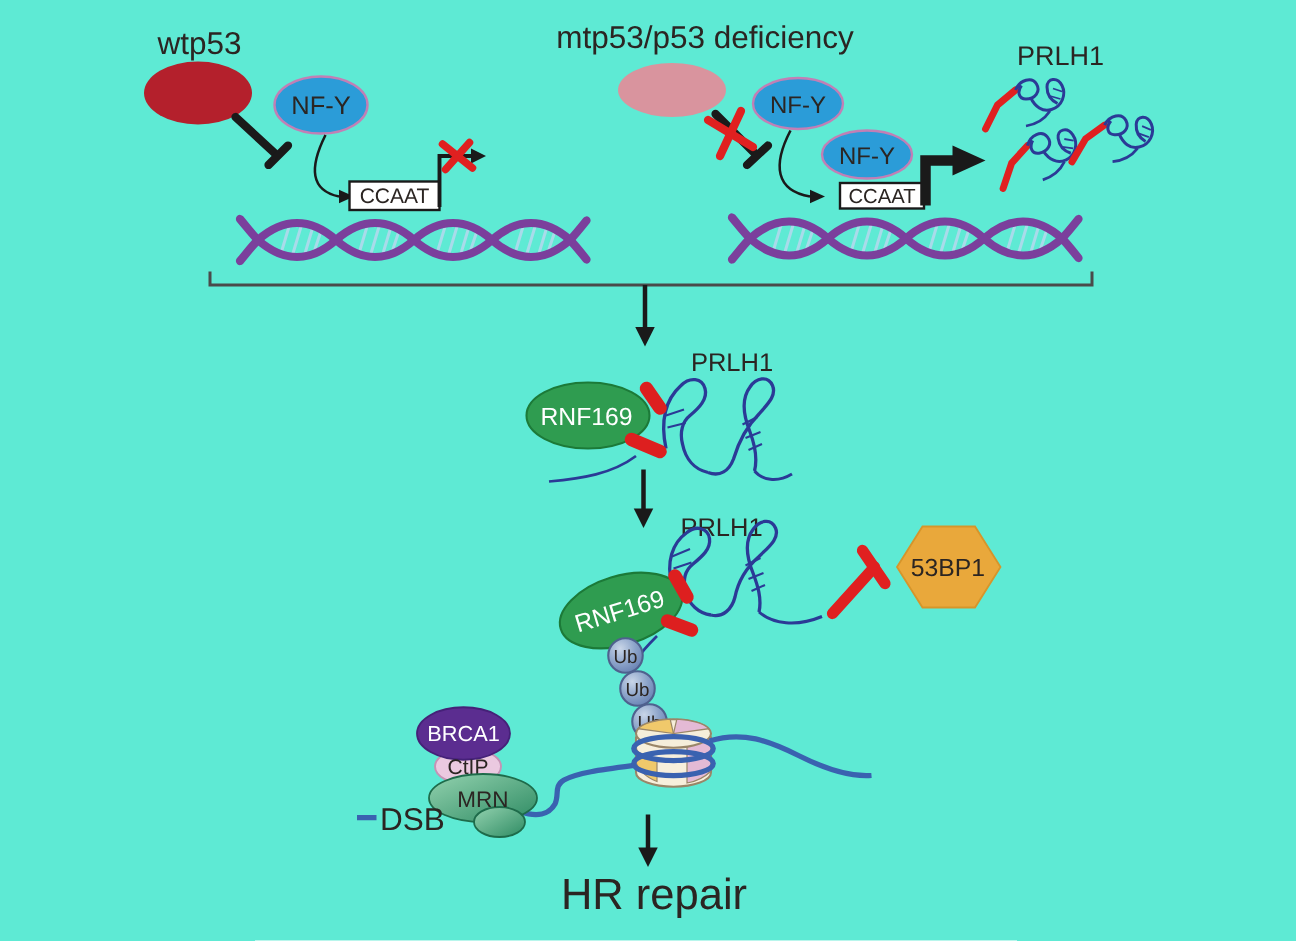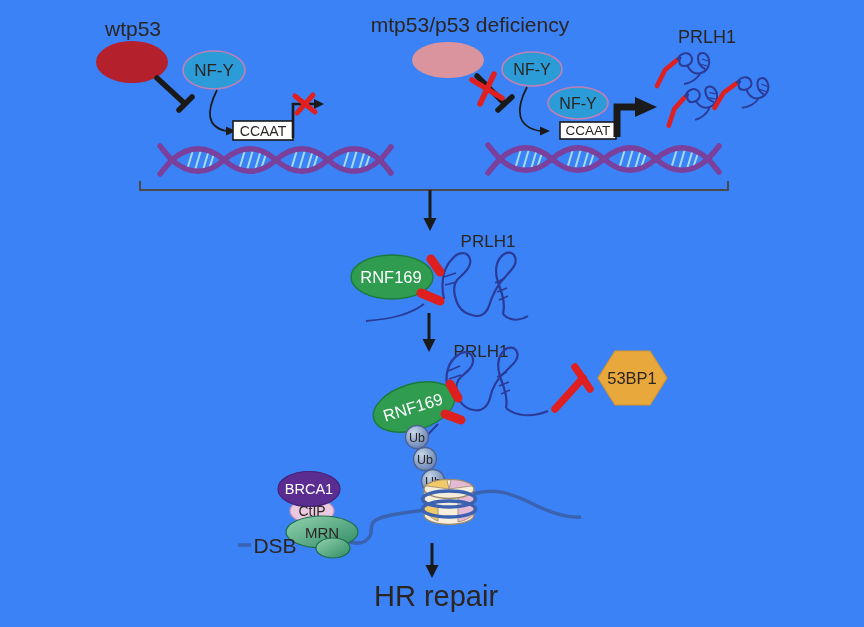--- a/index.html
+++ b/index.html
@@ -1,16 +1,16 @@
 <!DOCTYPE html>
 <html><head>
 <meta charset="utf-8">
 <style>
   html,body{margin:0;padding:0;background:#fff;}
-  #canvas{position:relative;width:864px;height:627px;background:#3b82f6;overflow:hidden;
+  #canvas{position:relative;width:864px;height:627px;background:#5eead4;overflow:hidden;
           font-family:"Liberation Sans",sans-serif;}
   svg{position:absolute;left:0;top:0;}
   text{font-family:"Liberation Sans",sans-serif;fill:#2b2522;}
   .lbl{fill:#2b2522;}
   .white{fill:#ffffff;}
 </style>
 </head>
 <body>
 
 <div id="canvas">

